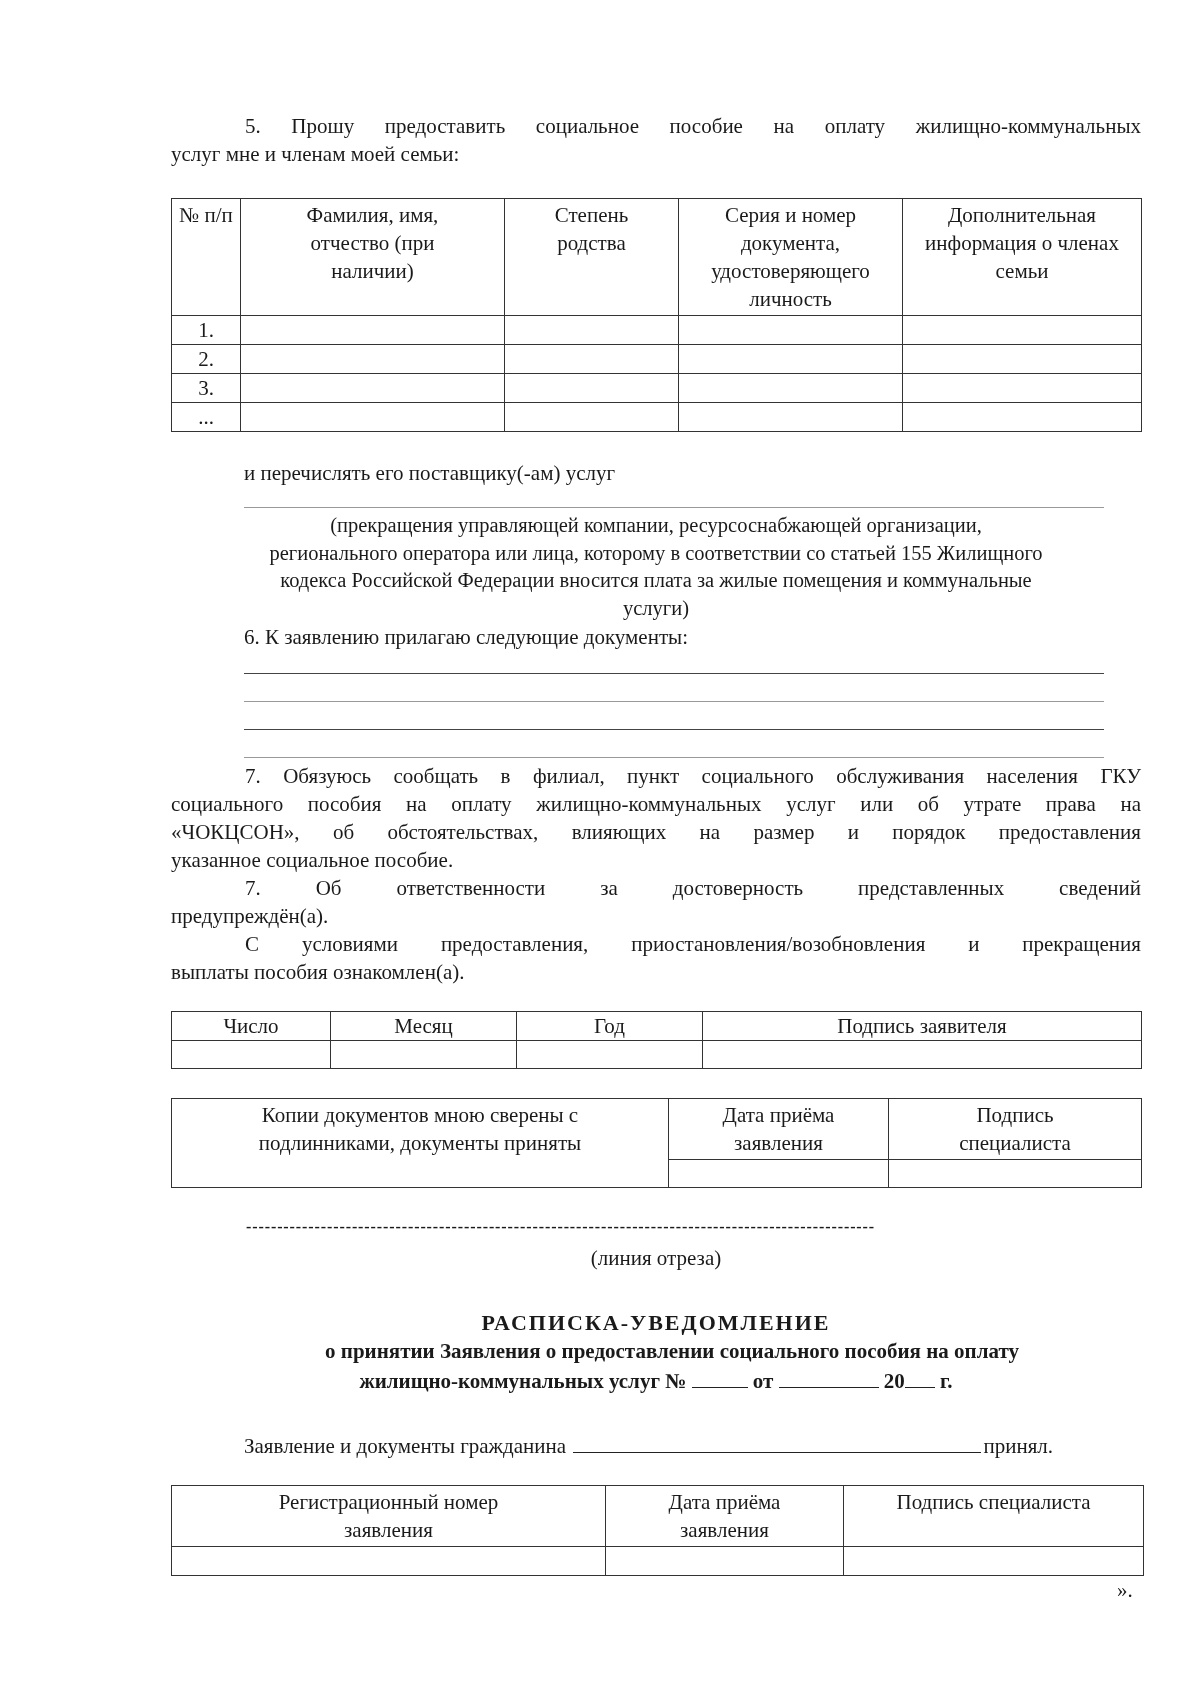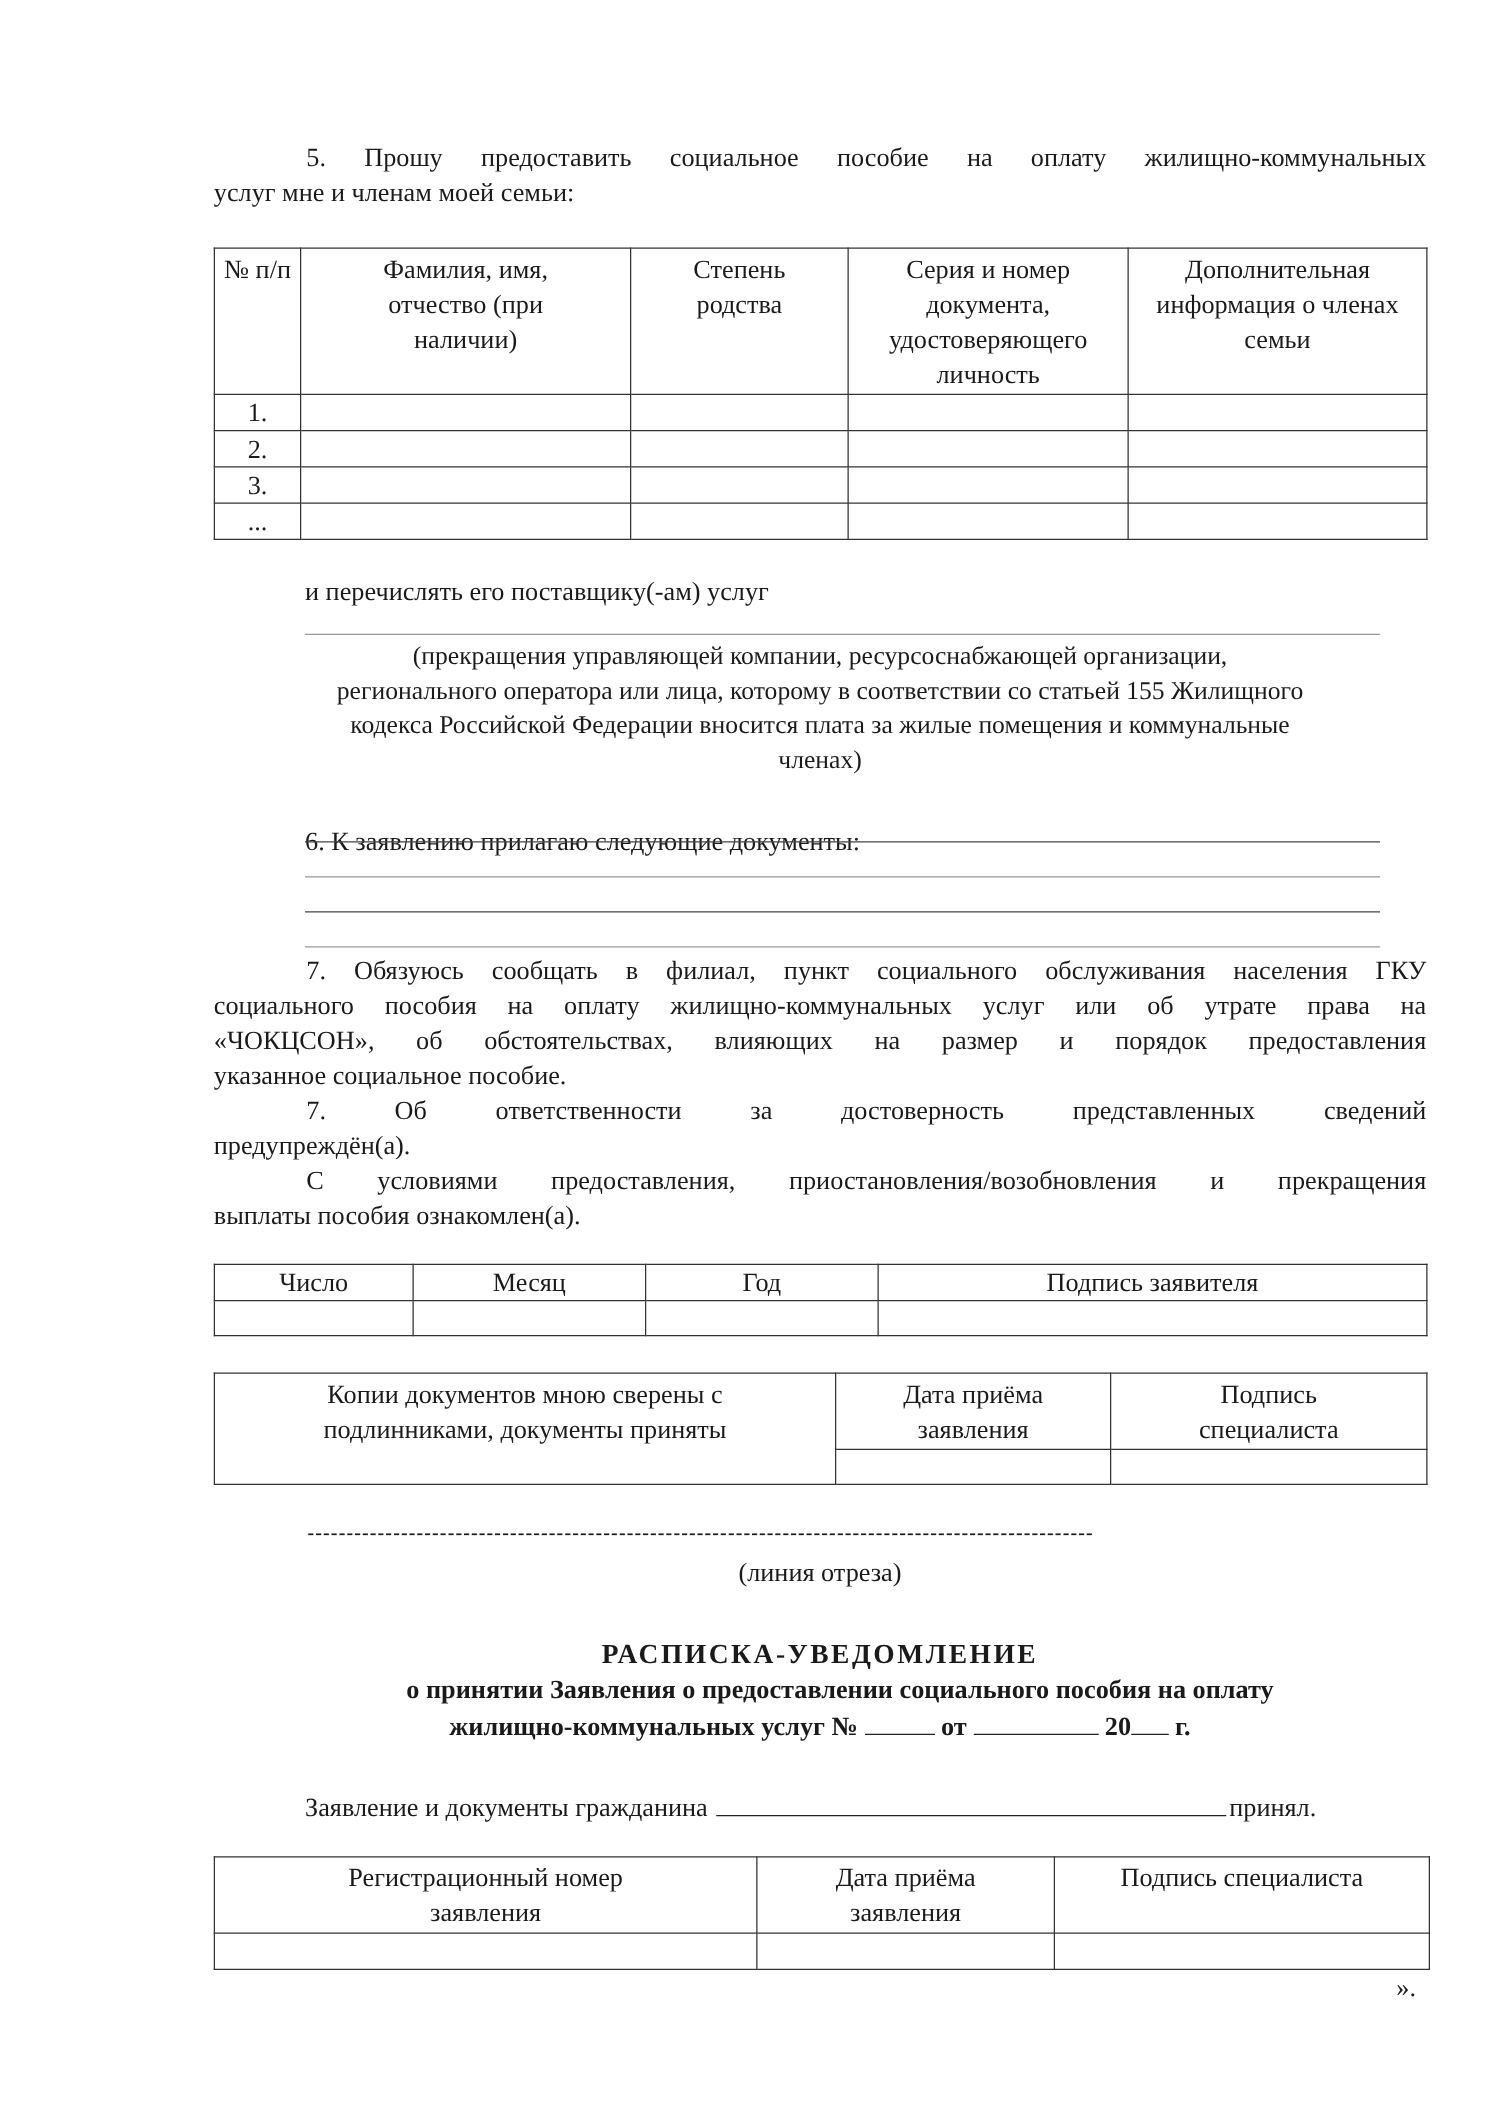--- a/index.html
+++ b/index.html
@@ -71,24 +71,24 @@
 </tbody>
   </table>
 
 <div class="abs p" style="left:244px; top:459px; width:800px;">и перечислять его поставщику(-ам) услуг</div>
 <div class="hline light" style="left:244px; top:507px; width:860px;"></div>
 <div class="abs" style="left:244px; top:485px; width:860px; height:20px; font-size:20px;"></div>
 <div class="abs p center" style="left:171px; top:512px; width:970px; font-size:20.5px; line-height:27.5px;">
   <div>(прекращения управляющей компании, ресурсоснабжающей организации,</div>
   <div>регионального оператора или лица, которому в соответствии со статьей 155 Жилищного</div>
   <div>кодекса Российской Федерации вносится плата за жилые помещения и коммунальные</div>
-  <div>членах)</div>
+  <div>услуги)</div>
 </div>
 
-<div class="abs p" style="left:244px; top:623px; width:860px;margin-top:36px;">6. К заявлению прилагаю следующие документы:</div>
+<div class="abs p" style="left:244px; top:623px; width:860px;">6. К заявлению прилагаю следующие документы:</div>
 <div class="hline" style="left:244px; top:673px; width:860px;"></div>
 <div class="hline light" style="left:244px; top:701px; width:860px;"></div>
 <div class="hline" style="left:244px; top:729px; width:860px;"></div>
 <div class="hline light" style="left:244px; top:757px; width:860px;"></div>
 
 <div class="abs p" style="left:171px; top:762px; width:970px;">
   <div class="justify-full" style="text-indent:74px;">7. Обязуюсь сообщать в филиал, пункт социального обслуживания населения ГКУ</div>
   <div class="justify-full">социального пособия на оплату жилищно-коммунальных услуг или об утрате права на</div>
   <div class="justify-full">«ЧОКЦСОН», об обстоятельствах, влияющих на размер и порядок предоставления</div>
   <div>указанное социальное пособие.</div>

